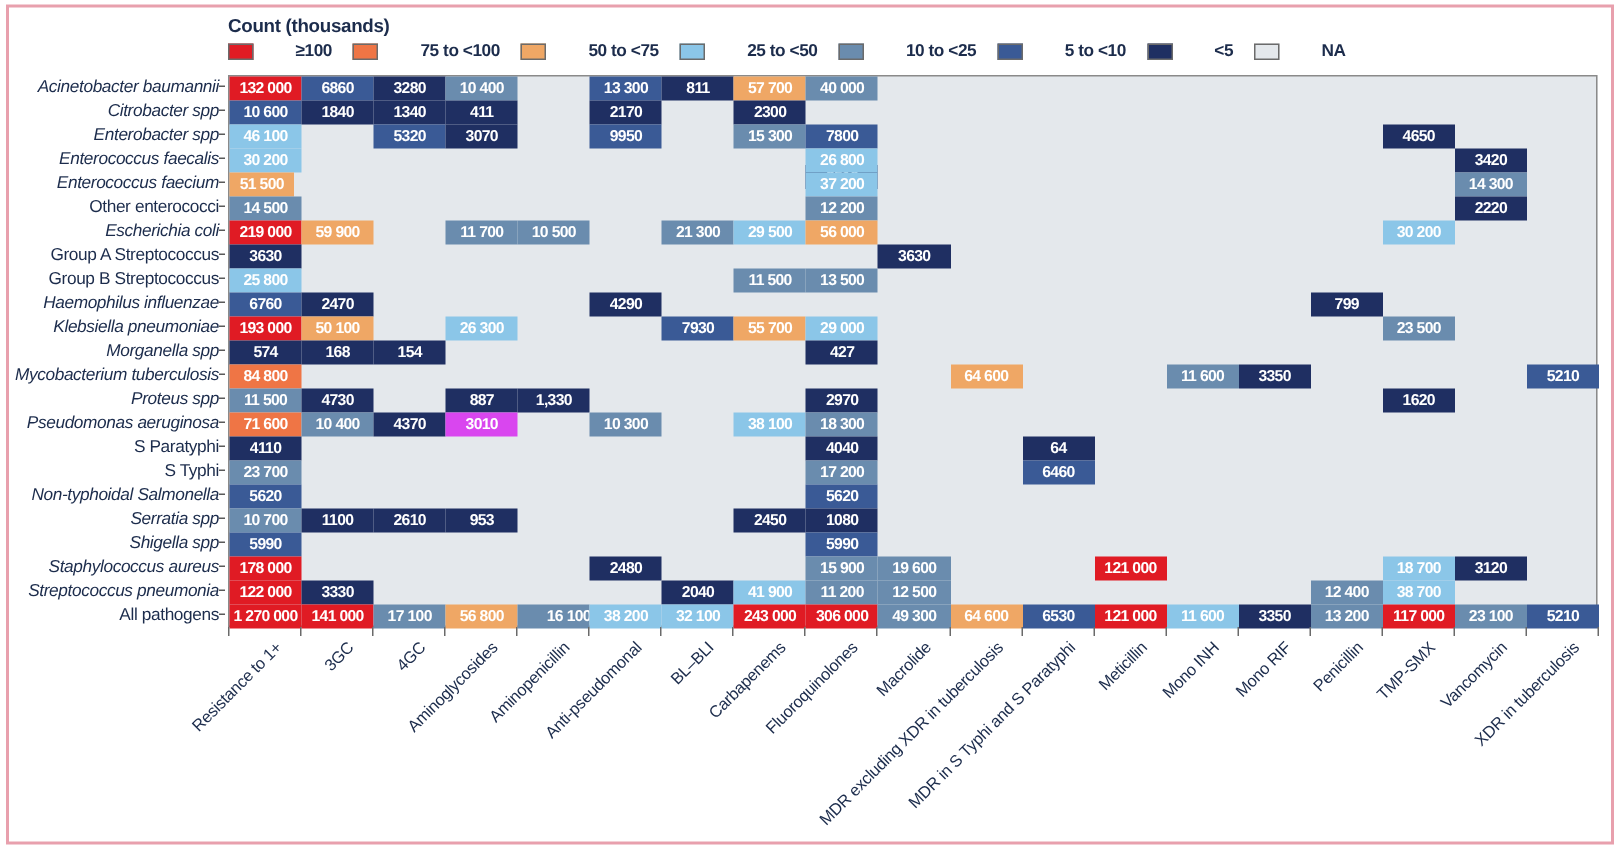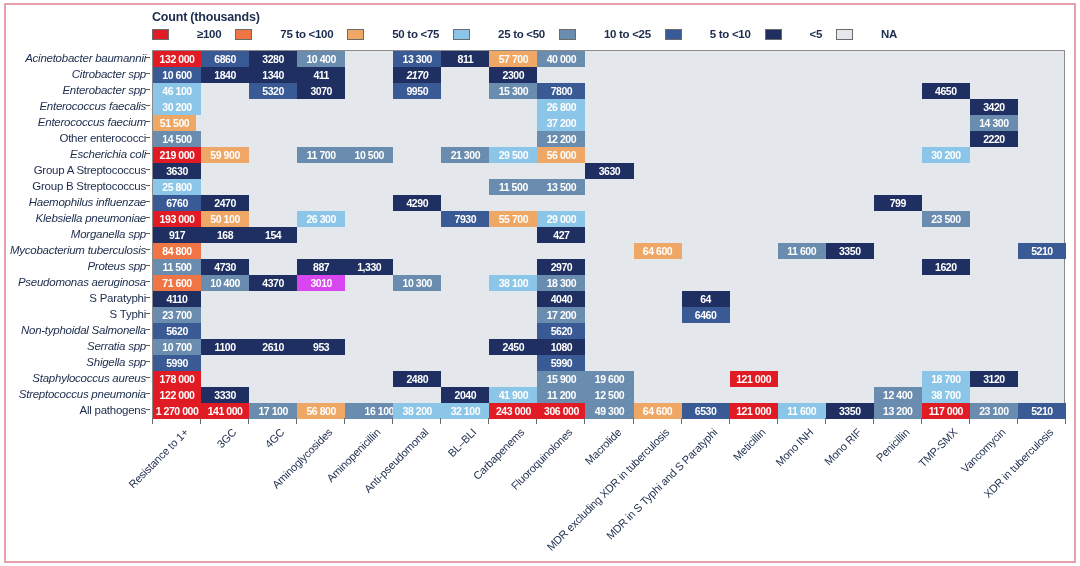--- a/index.html
+++ b/index.html
@@ -210,21 +210,21 @@
       <div class="cell" title="Acinetobacter baumannii / 4GC: 3280" style="left: 96.1053px; top: 0px; width: 48.0526px; height: 16px; background: rgb(31, 47, 98); color: rgb(255, 255, 255);">3280</div>
       <div class="cell" title="Acinetobacter baumannii / Aminoglycosides: 10 400" style="left: 144.158px; top: 0px; width: 48.0526px; height: 16px; background: rgb(106, 140, 174); color: rgb(255, 255, 255);">10 400</div>
       <div class="cell" title="Acinetobacter baumannii / Anti-pseudomonal: 13 300" style="left: 240.263px; top: 0px; width: 48.0526px; height: 16px; background: rgb(58, 90, 150); color: rgb(255, 255, 255);">13 300</div>
       <div class="cell" title="Acinetobacter baumannii / BL–BLI: 811" style="left: 288.316px; top: 0px; width: 48.0526px; height: 16px; background: rgb(31, 47, 98); color: rgb(255, 255, 255);">811</div>
       <div class="cell" title="Acinetobacter baumannii / Carbapenems: 57 700" style="left: 336.368px; top: 0px; width: 48.0526px; height: 16px; background: rgb(239, 167, 101); color: rgb(255, 255, 255);">57 700</div>
       <div class="cell" title="Acinetobacter baumannii / Fluoroquinolones: 40 000" style="left: 384.421px; top: 0px; width: 48.0526px; height: 16px; background: rgb(106, 140, 174); color: rgb(255, 255, 255);">40 000</div>
       <div class="cell" title="Citrobacter spp / Resistance to 1+: 10 600" style="left: 0px; top: 16px; width: 48.0526px; height: 16px; background: rgb(58, 90, 150); color: rgb(255, 255, 255);">10 600</div>
       <div class="cell" title="Citrobacter spp / 3GC: 1840" style="left: 48.0526px; top: 16px; width: 48.0526px; height: 16px; background: rgb(31, 47, 98); color: rgb(255, 255, 255);">1840</div>
       <div class="cell" title="Citrobacter spp / 4GC: 1340" style="left: 96.1053px; top: 16px; width: 48.0526px; height: 16px; background: rgb(31, 47, 98); color: rgb(255, 255, 255);">1340</div>
       <div class="cell" title="Citrobacter spp / Aminoglycosides: 411" style="left: 144.158px; top: 16px; width: 48.0526px; height: 16px; background: rgb(31, 47, 98); color: rgb(255, 255, 255);">411</div>
-      <div class="cell" title="Citrobacter spp / Anti-pseudomonal: 2170" style="left: 240.263px; top: 16px; width: 48.0526px; height: 16px; background: rgb(31, 47, 98); color: rgb(255, 255, 255); font-style: italic;">2170</div>
+      <div class="cell" title="Citrobacter spp / Anti-pseudomonal: 2170" style="left: 240.263px; top: 16px; width: 48.0526px; height: 16px; background: rgb(31, 47, 98); color: rgb(255, 255, 255);">2170</div>
       <div class="cell" title="Citrobacter spp / Carbapenems: 2300" style="left: 336.368px; top: 16px; width: 48.0526px; height: 16px; background: rgb(31, 47, 98); color: rgb(255, 255, 255);">2300</div>
       <div class="cell" title="Citrobacter spp / Fluoroquinolones: 2510" style="left: 384.421px; top: 16px; width: 48.0526px; height: 16px; background: rgb(31, 47, 98); color: rgb(255, 255, 255); margin-top: 43px;">2510</div>
       <div class="cell" title="Enterobacter spp / Resistance to 1+: 46 100" style="left: 0px; top: 32px; width: 48.0526px; height: 16px; background: rgb(139, 198, 232); color: rgb(255, 255, 255);">46 100</div>
       <div class="cell" title="Enterobacter spp / 4GC: 5320" style="left: 96.1053px; top: 32px; width: 48.0526px; height: 16px; background: rgb(58, 90, 150); color: rgb(255, 255, 255);">5320</div>
       <div class="cell" title="Enterobacter spp / Aminoglycosides: 3070" style="left: 144.158px; top: 32px; width: 48.0526px; height: 16px; background: rgb(31, 47, 98); color: rgb(255, 255, 255);">3070</div>
       <div class="cell" title="Enterobacter spp / Anti-pseudomonal: 9950" style="left: 240.263px; top: 32px; width: 48.0526px; height: 16px; background: rgb(58, 90, 150); color: rgb(255, 255, 255);">9950</div>
       <div class="cell" title="Enterobacter spp / Carbapenems: 15 300" style="left: 336.368px; top: 32px; width: 48.0526px; height: 16px; background: rgb(106, 140, 174); color: rgb(255, 255, 255);">15 300</div>
       <div class="cell" title="Enterobacter spp / Fluoroquinolones: 7800" style="left: 384.421px; top: 32px; width: 48.0526px; height: 16px; background: rgb(58, 90, 150); color: rgb(255, 255, 255);">7800</div>
       <div class="cell" title="Enterobacter spp / TMP-SMX: 4650" style="left: 768.842px; top: 32px; width: 48.0526px; height: 16px; background: rgb(31, 47, 98); color: rgb(255, 255, 255);">4650</div>
       <div class="cell" title="Enterococcus faecalis / Resistance to 1+: 30 200" style="left: 0px; top: 48px; width: 48.0526px; height: 16px; background: rgb(139, 198, 232); color: rgb(255, 255, 255);">30 200</div>
@@ -253,21 +253,21 @@
       <div class="cell" title="Haemophilus influenzae / 3GC: 2470" style="left: 48.0526px; top: 144px; width: 48.0526px; height: 16px; background: rgb(31, 47, 98); color: rgb(255, 255, 255);">2470</div>
       <div class="cell" title="Haemophilus influenzae / Anti-pseudomonal: 4290" style="left: 240.263px; top: 144px; width: 48.0526px; height: 16px; background: rgb(31, 47, 98); color: rgb(255, 255, 255);">4290</div>
       <div class="cell" title="Haemophilus influenzae / Penicillin: 799" style="left: 720.789px; top: 144px; width: 48.0526px; height: 16px; background: rgb(31, 47, 98); color: rgb(255, 255, 255);">799</div>
       <div class="cell" title="Klebsiella pneumoniae / Resistance to 1+: 193 000" style="left: 0px; top: 160px; width: 48.0526px; height: 16px; background: rgb(224, 27, 36); color: rgb(255, 255, 255);">193 000</div>
       <div class="cell" title="Klebsiella pneumoniae / 3GC: 50 100" style="left: 48.0526px; top: 160px; width: 48.0526px; height: 16px; background: rgb(239, 167, 101); color: rgb(255, 255, 255);">50 100</div>
       <div class="cell" title="Klebsiella pneumoniae / Aminoglycosides: 26 300" style="left: 144.158px; top: 160px; width: 48.0526px; height: 16px; background: rgb(139, 198, 232); color: rgb(255, 255, 255);">26 300</div>
       <div class="cell" title="Klebsiella pneumoniae / BL–BLI: 7930" style="left: 288.316px; top: 160px; width: 48.0526px; height: 16px; background: rgb(58, 90, 150); color: rgb(255, 255, 255);">7930</div>
       <div class="cell" title="Klebsiella pneumoniae / Carbapenems: 55 700" style="left: 336.368px; top: 160px; width: 48.0526px; height: 16px; background: rgb(239, 167, 101); color: rgb(255, 255, 255);">55 700</div>
       <div class="cell" title="Klebsiella pneumoniae / Fluoroquinolones: 29 000" style="left: 384.421px; top: 160px; width: 48.0526px; height: 16px; background: rgb(139, 198, 232); color: rgb(255, 255, 255);">29 000</div>
       <div class="cell" title="Klebsiella pneumoniae / TMP-SMX: 23 500" style="left: 768.842px; top: 160px; width: 48.0526px; height: 16px; background: rgb(106, 140, 174); color: rgb(255, 255, 255);">23 500</div>
-      <div class="cell" title="Morganella spp / Resistance to 1+: 749" style="left: 0px; top: 176px; width: 48.0526px; height: 16px; background: rgb(31, 47, 98); color: rgb(255, 255, 255);">917</div>
+      <div class="cell" title="Morganella spp / Resistance to 1+: 749" style="left: 0px; top: 176px; width: 48.0526px; height: 16px; background: rgb(31, 47, 98); color: rgb(255, 255, 255);">574</div>
       <div class="cell" title="Morganella spp / 3GC: 168" style="left: 48.0526px; top: 176px; width: 48.0526px; height: 16px; background: rgb(31, 47, 98); color: rgb(255, 255, 255);">168</div>
       <div class="cell" title="Morganella spp / 4GC: 154" style="left: 96.1053px; top: 176px; width: 48.0526px; height: 16px; background: rgb(31, 47, 98); color: rgb(255, 255, 255);">154</div>
       <div class="cell" title="Morganella spp / Fluoroquinolones: 427" style="left: 384.421px; top: 176px; width: 48.0526px; height: 16px; background: rgb(31, 47, 98); color: rgb(255, 255, 255);">427</div>
       <div class="cell" title="Mycobacterium tuberculosis / Resistance to 1+: 84 800" style="left: 0px; top: 192px; width: 48.0526px; height: 16px; background: rgb(239, 117, 69); color: rgb(255, 255, 255);">84 800</div>
       <div class="cell" title="Mycobacterium tuberculosis / MDR excluding XDR in tuberculosis: 64 600" style="left: 480.526px; top: 192px; width: 48.0526px; height: 16px; background: rgb(239, 167, 101); color: rgb(255, 255, 255);">64 600</div>
       <div class="cell" title="Mycobacterium tuberculosis / Mono INH: 11 600" style="left: 624.684px; top: 192px; width: 48.0526px; height: 16px; background: rgb(106, 140, 174); color: rgb(255, 255, 255);">11 600</div>
       <div class="cell" title="Mycobacterium tuberculosis / Mono RIF: 3350" style="left: 672.737px; top: 192px; width: 48.0526px; height: 16px; background: rgb(31, 47, 98); color: rgb(255, 255, 255);">3350</div>
       <div class="cell" title="Mycobacterium tuberculosis / XDR in tuberculosis: 5210" style="left: 864.947px; top: 192px; width: 48.0526px; height: 16px; background: rgb(58, 90, 150); color: rgb(255, 255, 255);">5210</div>
       <div class="cell" title="Proteus spp / Resistance to 1+: 11 500" style="left: 0px; top: 208px; width: 48.0526px; height: 16px; background: rgb(106, 140, 174); color: rgb(255, 255, 255);">11 500</div>
       <div class="cell" title="Proteus spp / 3GC: 4730" style="left: 48.0526px; top: 208px; width: 48.0526px; height: 16px; background: rgb(31, 47, 98); color: rgb(255, 255, 255);">4730</div>

